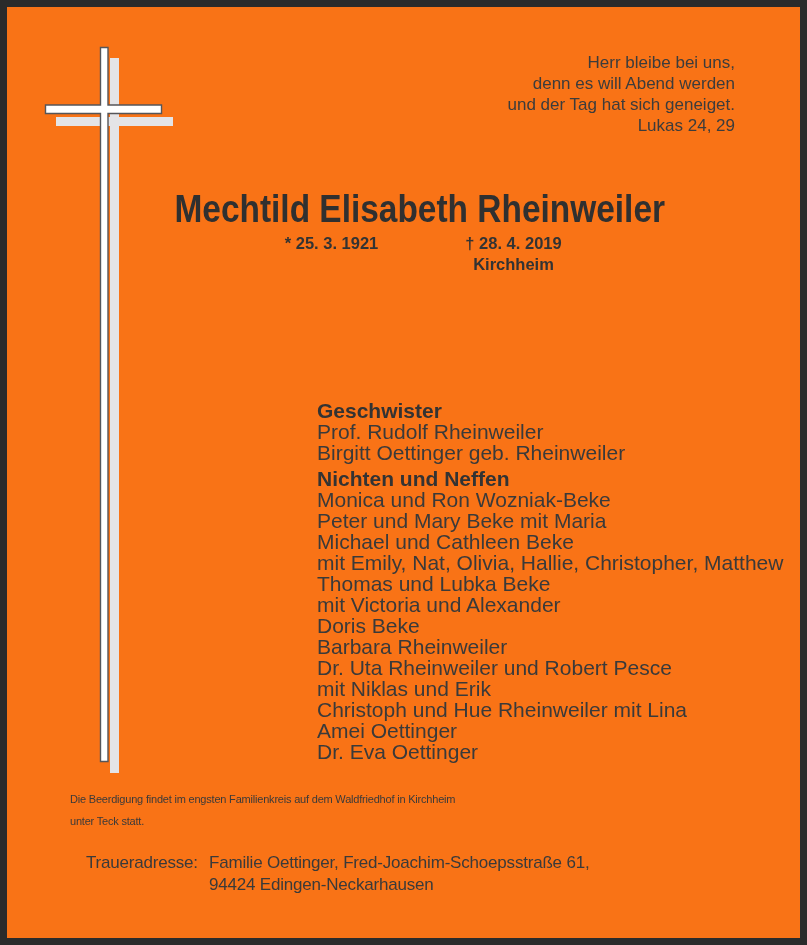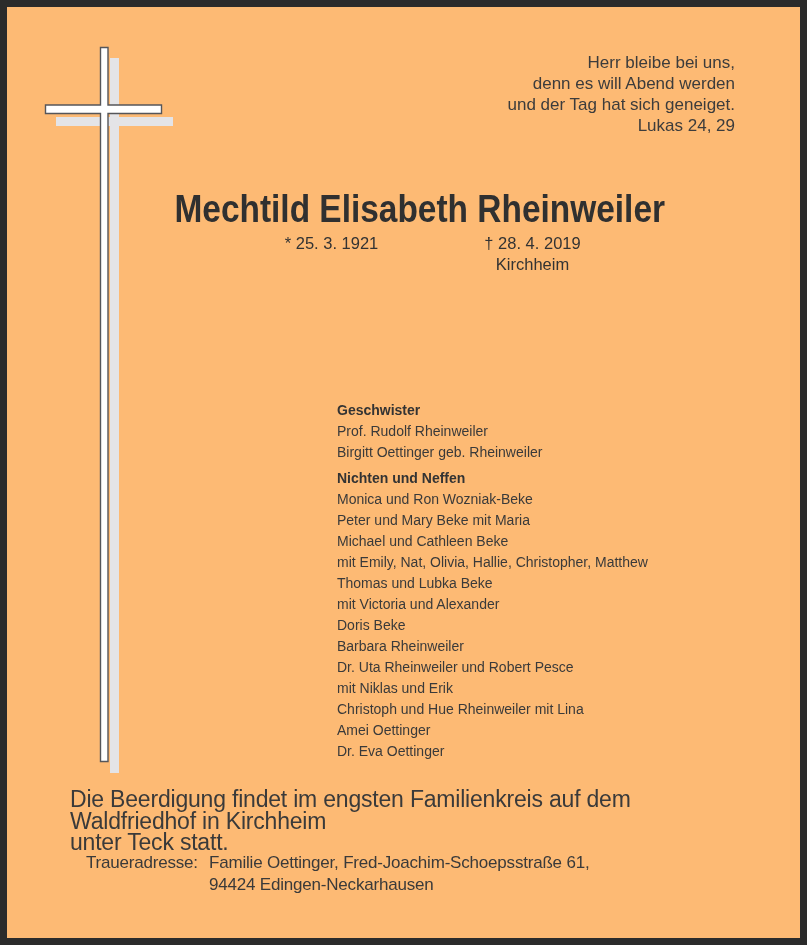--- a/index.html
+++ b/index.html
@@ -4,21 +4,21 @@
 <style>
   html, body {
     margin: 0;
     padding: 0;
     background: #ffffff;
   }
   .page {
     position: relative;
     width: 807px;
     height: 945px;
-    background: #fdba74;
+    background: #f97316;
     overflow: hidden;
     font-family: "Liberation Sans", sans-serif;
     color: #3a3a3a;
   }
   .frame {
     position: absolute;
     inset: 0;
     border: 7px solid #2b2b2b;
     pointer-events: none;
   }
@@ -57,58 +57,58 @@
     transform: scaleX(0.88);
     transform-origin: center;
     letter-spacing: 0px;
   }
 
   .dates {
     position: absolute;
     left: 250px;
     top: 233px;
     display: flex;
-    gap: 67px;
-    font-weight: normal;
+    gap: 48px;
+    font-weight: bold;
     font-size: 16.5px;
     line-height: 21px;
     color: #333333;
   }
   .date-col { text-align: center; }
   .date-col.birth { width: 163px; }
   .date-col.death { width: 105px; }
 
   .obit {
     position: absolute;
     left: 157px;
     top: 299px;
     width: 600px;
     font-size: 17px;
     line-height: 21.3px;
   }
 
   .family {
     position: absolute;
-    left: 337px;
+    left: 317px;
     top: 400px;
-    font-size: 14px;
+    font-size: 21px;
     line-height: 21px;
   }
   .fam-heading {
     font-weight: bold;
     color: #333333;
   }
   .fam-heading.gap { margin-top: 5px; }
 
   .funeral {
     position: absolute;
     left: 70px;
     top: 789px;
     width: 690px;
-    font-size: 23px;
+    font-size: 11px;
     line-height: 21.5px;
     letter-spacing: -0.2px;
   }
 
   .trauer {
     position: absolute;
     left: 70px;
     top: 852px;
     display: flex;
     align-items: flex-start;

